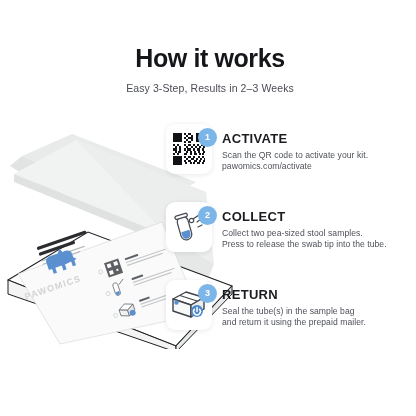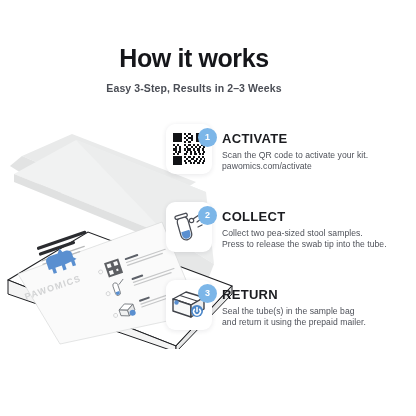--- a/index.html
+++ b/index.html
@@ -18,37 +18,37 @@
   .page {
     position: absolute;
     inset: 0;
     background: #ffffff;
   }
 
   
   .header {
     position: absolute;
     top: 44px;
-    left: 0;
+    left: 16px;
     width: 388px;
     text-align: center;
   }
   .title {
     margin: 0;
     font-size: 25px;
     line-height: 28px;
     font-weight: 700;
     color: #15161a;
     letter-spacing: -0.4px;
   }
   .subtitle {
     margin: 10px 0 0 0;
     font-size: 10.5px;
     line-height: 13px;
-    font-weight: 700;
+    font-weight: 400;
     color: #4a4d55;
     letter-spacing: 0.1px;
   }
 
   
   .kit-box {
     position: absolute;
     left: 0px;
     top: 104px;
     width: 250px;

